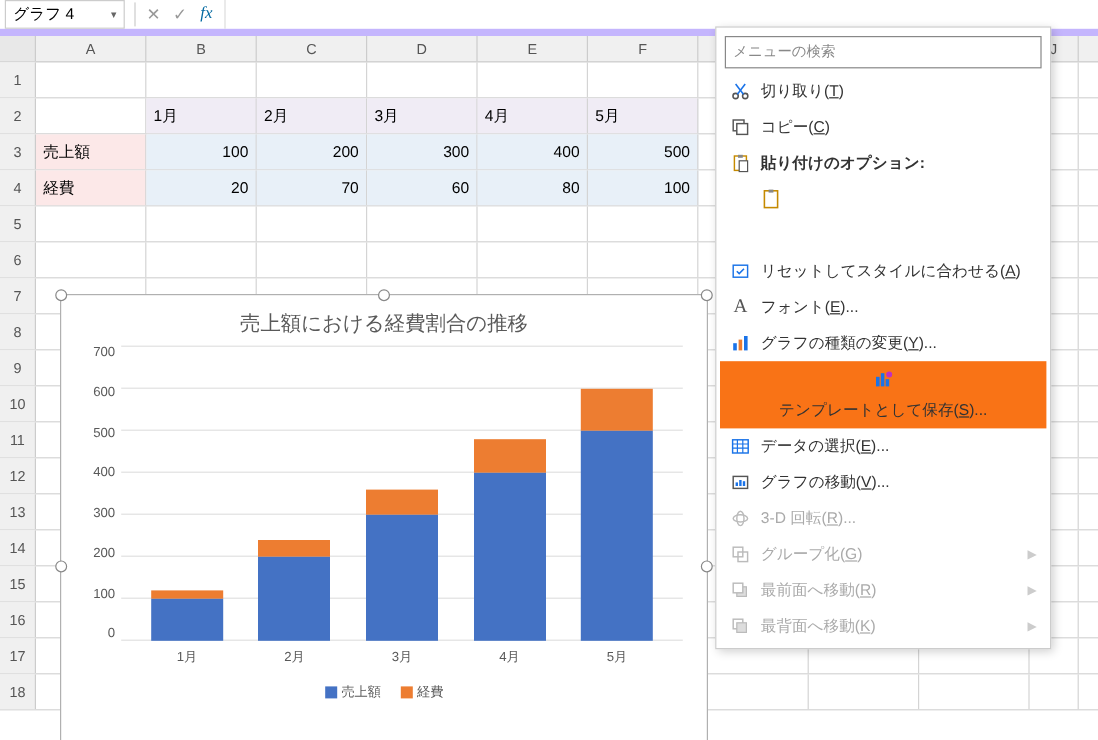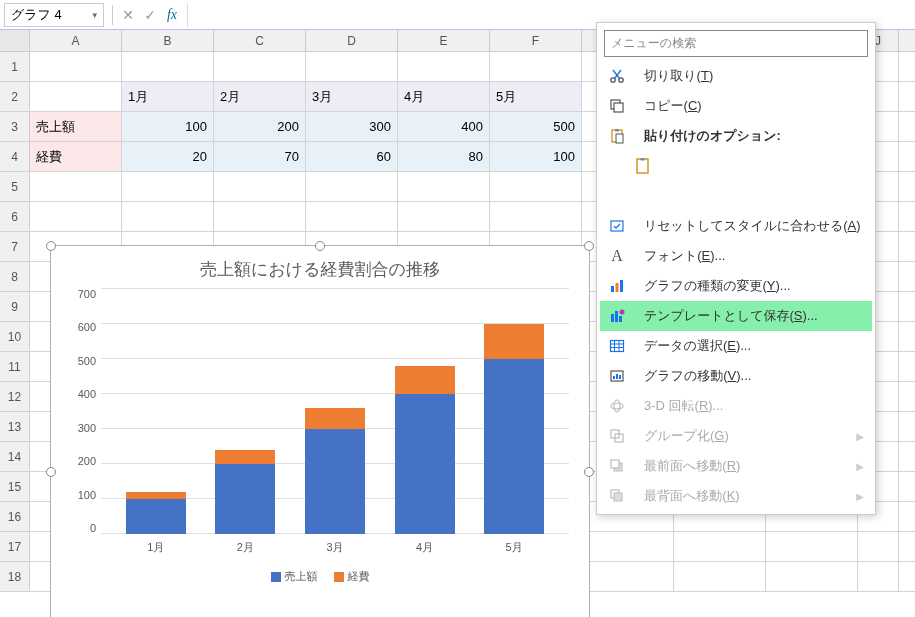--- a/index.html
+++ b/index.html
@@ -1,18 +1,18 @@
 <!DOCTYPE html>
 <html><head>
 <meta charset="utf-8">
 <style>
 * { box-sizing: border-box; margin: 0; padding: 0; }
 body { font-family: "Yu Gothic UI", "Meiryo", sans-serif; font-size: 12px; background: #fff; width: 915px; height: 617px; overflow: hidden; position: relative; }
 
-.formula-bar { display: flex; align-items: center; height: 30px; border-bottom: 1px solid #c4b5fd; background: #fff; justify-content: center; }
+.formula-bar { display: flex; align-items: center; height: 30px; border-bottom: 6px solid #c4b5fd; background: #fff; justify-content: center; }
 .name-box { width: 100px; height: 24px; border: 1px solid #ccc; margin: 0 4px; padding: 2px 6px; display: flex; align-items: center; justify-content: space-between; background: #fff; }
 .name-box-text { font-size: 13px; }
 .name-box-arrow { font-size: 9px; color: #666; }
 .fb-divider { height: 20px; width: 1px; background: #ccc; margin: 0 4px; }
 .fb-icon { width: 22px; height: 22px; display: flex; align-items: center; justify-content: center; color: #999; font-size: 14px; cursor: default; }
 .fb-icon.fx { font-style: italic; font-family: serif; color: #0369a1; }
 
 .sheet { position: relative; }
 .col-headers { display: flex; height: 22px; background: #f0f0f0; border-bottom: 1px solid #ccc; }
 .row-corner { width: 30px; border-right: 1px solid #ccc; background: #e8e8e8; }
@@ -51,22 +51,22 @@
 .bar-group { width: 60px; display: flex; flex-direction: column-reverse; }
 .bar-seg { width: 100%; }
 .x-axis { display: flex; justify-content: space-around; margin: 6px 20px 0 50px; padding: 0 10px; }
 .x-tick { width: 60px; text-align: center; font-size: 11px; color: #595959; }
 .legend { display: flex; justify-content: center; gap: 16px; margin-top: 14px; font-size: 11px; color: #595959; }
 .legend-item { display: flex; align-items: center; gap: 4px; }
 .legend-sw { width: 10px; height: 10px; }
 
 .context-menu { position: absolute; left: 596px; top: 22px; width: 280px; background: #fff; border: 1px solid #ccc; box-shadow: 2px 2px 8px rgba(0,0,0,0.2); z-index: 100; padding: 3px; }
 .cm-search { border: 1px solid #888; margin: 4px; padding: 4px 6px; font-size: 12px; color: #888; }
-.cm-item { display: flex; align-items: center; padding: 6px 8px; font-size: 13px; color: #333; gap: 18px; position: relative; }
-.cm-item.hover { background: #86efac; }
+.cm-item { display: flex; align-items: center; padding: 6px 8px; font-size: 13px; color: #333; gap: 8px; position: relative; }
+.cm-item.hover { background: #f97316; flex-direction: column; }
 .cm-item.bold { font-weight: bold; }
 .cm-item.disabled { color: #aaa; }
 .cm-icon { width: 18px; height: 18px; display: flex; align-items: center; justify-content: center; font-size: 14px; }
 .cm-arrow { position: absolute; right: 8px; color: #888; font-size: 10px; }
 .cm-item.disabled .cm-arrow { color: #ccc; }
 .underline-char { text-decoration: underline; }
 
 svg { display: block; }
 </style>
 </head>

